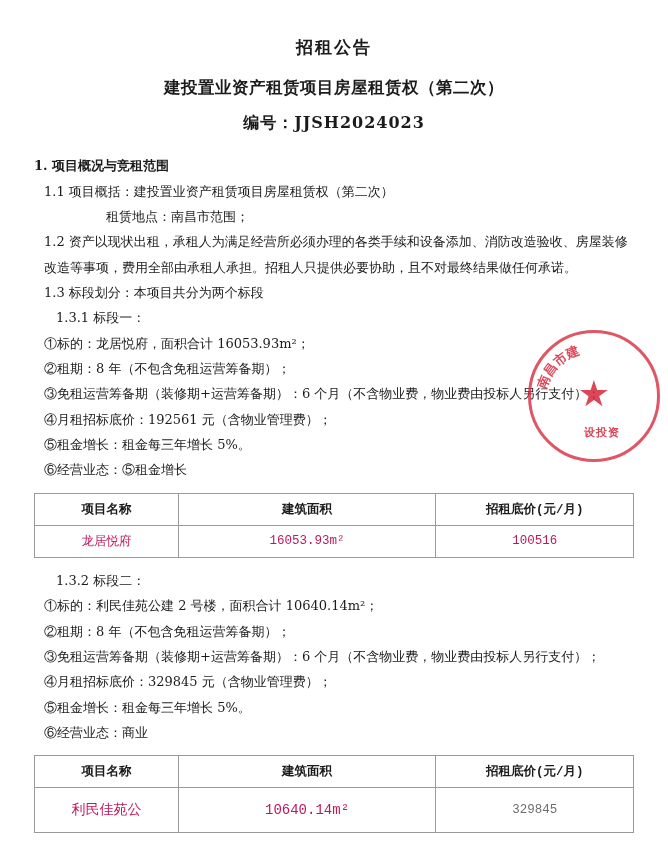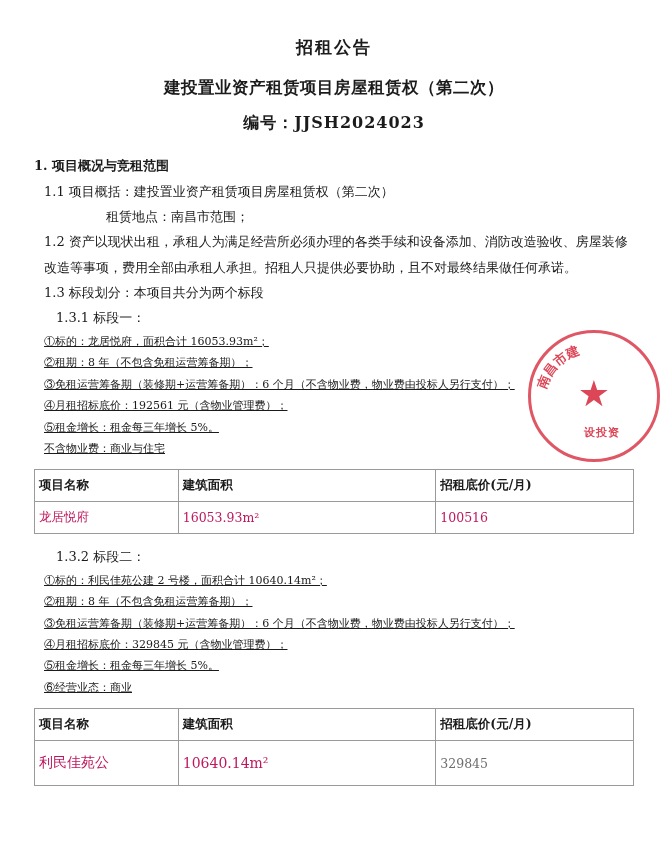--- a/index.html
+++ b/index.html
@@ -74,36 +74,36 @@
     padding-left: 62px;
     display: block;
   }
   .lvl3 {
     font-size: 13px;
     line-height: 1.95;
     margin: 0;
     padding-left: 22px;
   }
   .item {
-    font-size: 11px;
+    font-size: 13px;
     line-height: 1.95;
     margin: 0;
     padding-left: 10px;
-    text-decoration: underline;
   }
   .tbl {
     width: 100%;
     border-collapse: collapse;
     margin: 10px 0 10px 0;
     font-size: 12.5px;
   }
   .tbl th, .tbl td {
     border: 1px solid #9a9a9a;
-    text-align: left;
+    text-align: center;
     padding: 7px 4px;
+    font-family: Liberation Mono, monospace;
   }
   .tbl th {
     font-weight: bold;
     font-size: 12.5px;
   }
   .tbl td {
     color: #be185d;
   }
   .tbl tr.big td {
     padding: 13px 4px;
@@ -205,21 +205,21 @@
 
     <div class="lvl2">1.3  标段划分：本项目共分为两个标段</div>
 
     <div class="lvl3">1.3.1 标段一：</div>
 
     <div class="item">①标的：龙居悦府，面积合计 16053.93m²；</div>
     <div class="item">②租期：8 年（不包含免租运营筹备期）；</div>
     <div class="item">③免租运营筹备期（装修期+运营筹备期）：6 个月（不含物业费，物业费由投标人另行支付）；</div>
     <div class="item">④月租招标底价：192561 元（含物业管理费）；</div>
     <div class="item">⑤租金增长：租金每三年增长 5%。</div>
-    <div class="item">不含物业费：商业与住宅</div>
+    <div class="item">⑥经营业态：⑤租金增长</div>
 
     <table class="tbl">
       <thead>
         <tr>
           <th class="c1">项目名称</th>
           <th class="c2">建筑面积</th>
           <th class="c3">招租底价(元/月)</th>
         </tr>
       </thead>
       <tbody>

